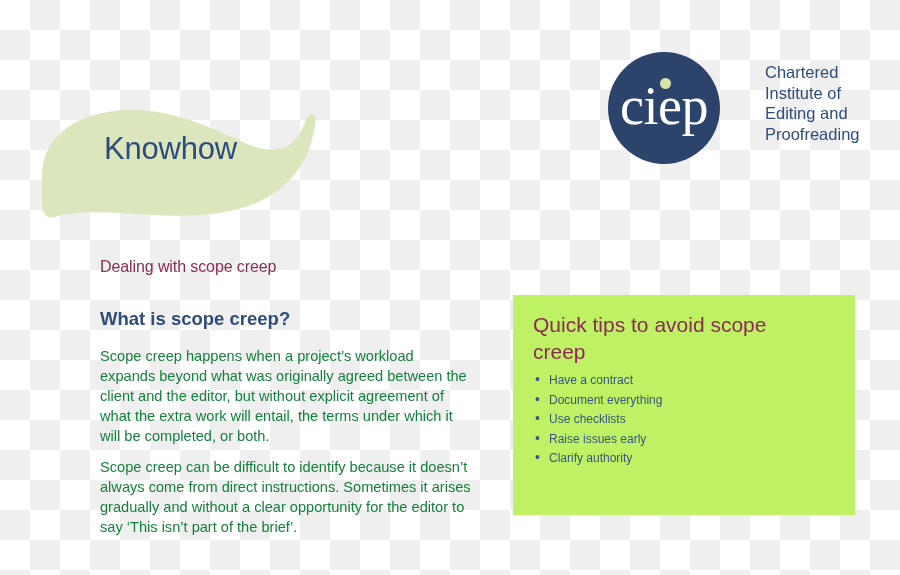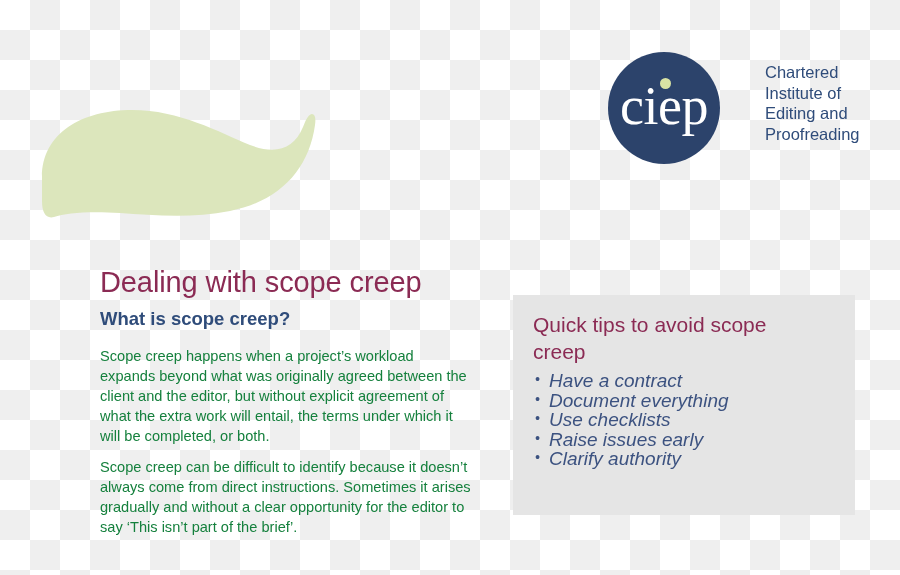--- a/index.html
+++ b/index.html
@@ -106,21 +106,21 @@
     line-height: 1;
     white-space: nowrap;
   }
 
   
   #article-title {
     position: absolute;
     left: 100px;
     top: 246px;
     color: #8b2b54;
-    font-size: 29px;
+    font-size: 16px;
     font-weight: 400;
     letter-spacing: -0.1px;
     line-height: 1.2;
     white-space: nowrap;
   }
   #section-heading {
     position: absolute;
     left: 100px;
     top: 293px;
     color: #2f4c7a;
@@ -140,44 +140,43 @@
   #paragraph-1 { top: 331px; }
   #paragraph-2 { top: 442px; }
 
   
   #quick-tips-panel {
     position: absolute;
     left: 513px;
     top: 295px;
     width: 342px;
     height: 220px;
-    background: #e5e5e5;
+    background: #bef264;
     box-sizing: border-box;
     padding: 16px 20px 10px 20px;
   }
   #quick-tips-heading {
     color: #8b2b54;
     font-size: 21px;
     font-weight: 400;
     line-height: 27px;
     margin: 0 0 6px 0;
     max-width: 275px;
   }
   #quick-tips-list {
     list-style: none;
     margin: 0;
     padding: 0;
   }
   #quick-tips-list li {
     position: relative;
     color: #3c5280;
-    font-size: 19px;
+    font-size: 12px;
     line-height: 19.5px;
     padding-left: 16px;
-    font-style: italic;
   }
   #quick-tips-list li::before {
     content: "•";
     position: absolute;
     left: 2px;
     top: -1px;
     font-size: 14px;
     color: #3c5280;
   }
 </style>
@@ -198,20 +197,21 @@
     </div>
   </div>
 
   <div id="knowhow-banner">
     <svg width="285" height="115" viewBox="0 0 285 115">
       <path d="M2,72 C2,28 42,5 92,5 C140,5 178,27 210,40 C236,50 254,44 263,22
                C266,14 269,9 272,9 C275,9 276,13 275,20
                C269,64 240,96 190,106 C150,114 112,110 80,108
                C48,106 26,108 14,112 C6,114 2,108 2,96 Z" fill="#dce6bc"></path>
     </svg>
+    <div class="knowhow-label">Knowhow</div>
   </div>
 
   <h1 id="article-title">Dealing with scope creep</h1>
 
   <h2 id="section-heading">What is scope creep?</h2>
 
   <p class="body-para" id="paragraph-1">Scope creep happens when a project’s workload expands beyond what was originally agreed between the client and the editor, but without explicit agreement of what the extra work will entail, the terms under which it will be completed, or both.</p>
 
   <p class="body-para" id="paragraph-2">Scope creep can be difficult to identify because it doesn’t always come from direct instructions. Sometimes it arises gradually and without a clear opportunity for the editor to say ‘This isn’t part of the brief’.</p>
 

